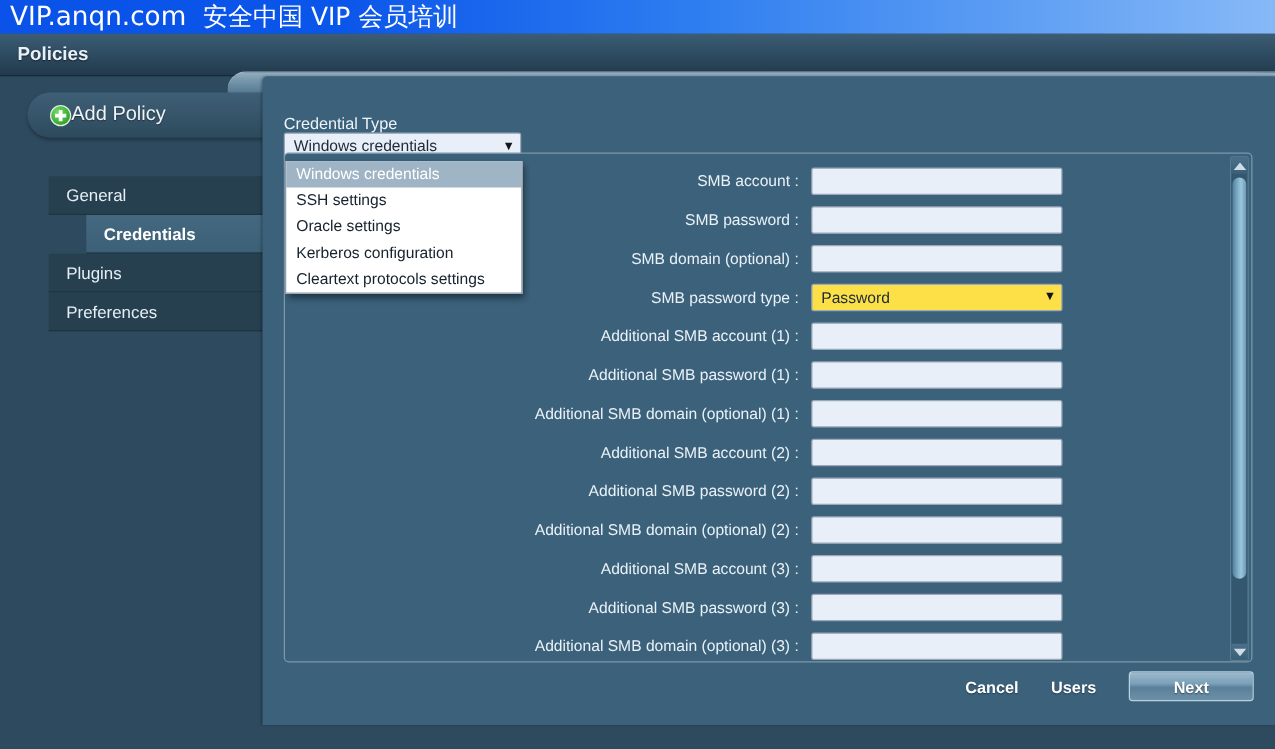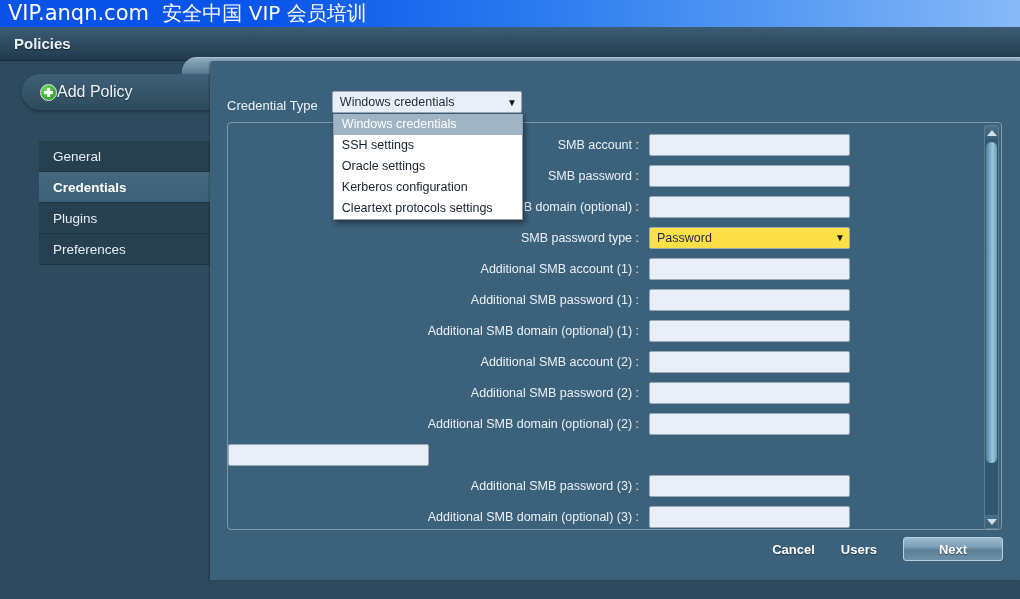--- a/index.html
+++ b/index.html
@@ -138,38 +138,40 @@
     font-size: 13.5px;
     color: #e6eef5;
     background: #27404f;
     border-bottom: 1px solid #1d3442;
     cursor: pointer;
   }
   .side-item.active {
     background: linear-gradient(to bottom, #43687f 0%, #3b6077 100%);
     font-weight: bold;
     color: #ffffff;
+    margin-left: 30px;
   }
 
   
   .main-panel {
     position: absolute;
     left: 210px; top: 61px;
     width: 810px;
     height: 519px;
     background: #3b617b;
     border-top-left-radius: 4px;
     box-shadow: -1px 0 2px rgba(0,0,0,.25);
   }
 
   .cred-type-row {
     position: absolute;
     left: 17px; top: 30px;
     display: flex;
-    align-items: flex-end;
+    align-items: flex-start;
+    flex-direction: column;
   }
   .cred-type-label {
     font-size: 13px;
     color: #eef4f9;
     margin-right: 14px;
   }
 
   
   .select-box {
     position: relative;
@@ -455,20 +457,21 @@
           <span class="flabel">Additional SMB password (2) :</span>
           <input class="finput" type="text" value="" style="">
         </div>
 
         <div class="frow">
           <span class="flabel">Additional SMB domain (optional) (2) :</span>
           <input class="finput" type="text" value="" style="">
         </div>
 
         <div class="frow">
+          <span class="flabel">Additional SMB account (3) :</span>
           <input class="finput" type="text" value="" style="">
         </div>
 
         <div class="frow">
           <span class="flabel">Additional SMB password (3) :</span>
           <input class="finput" type="text" value="" style="">
         </div>
 
         <div class="frow">
           <span class="flabel">Additional SMB domain (optional) (3) :</span>

